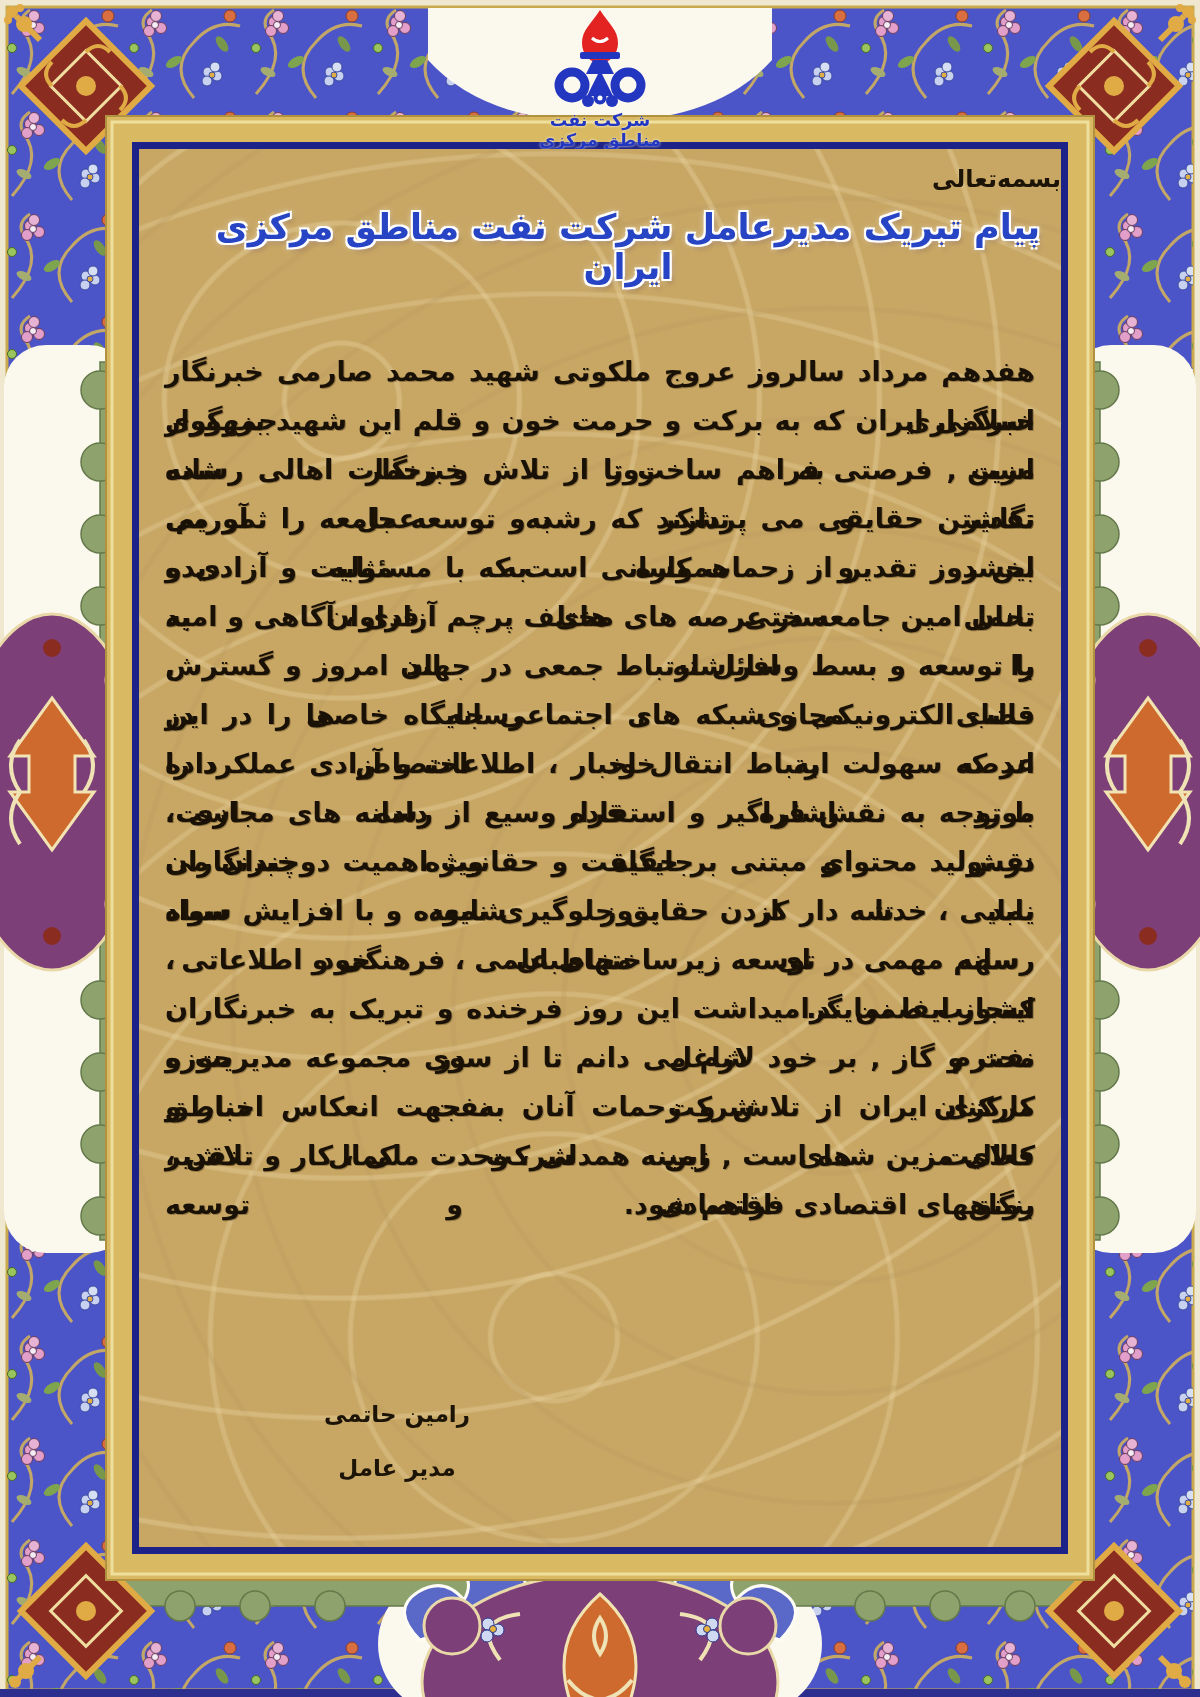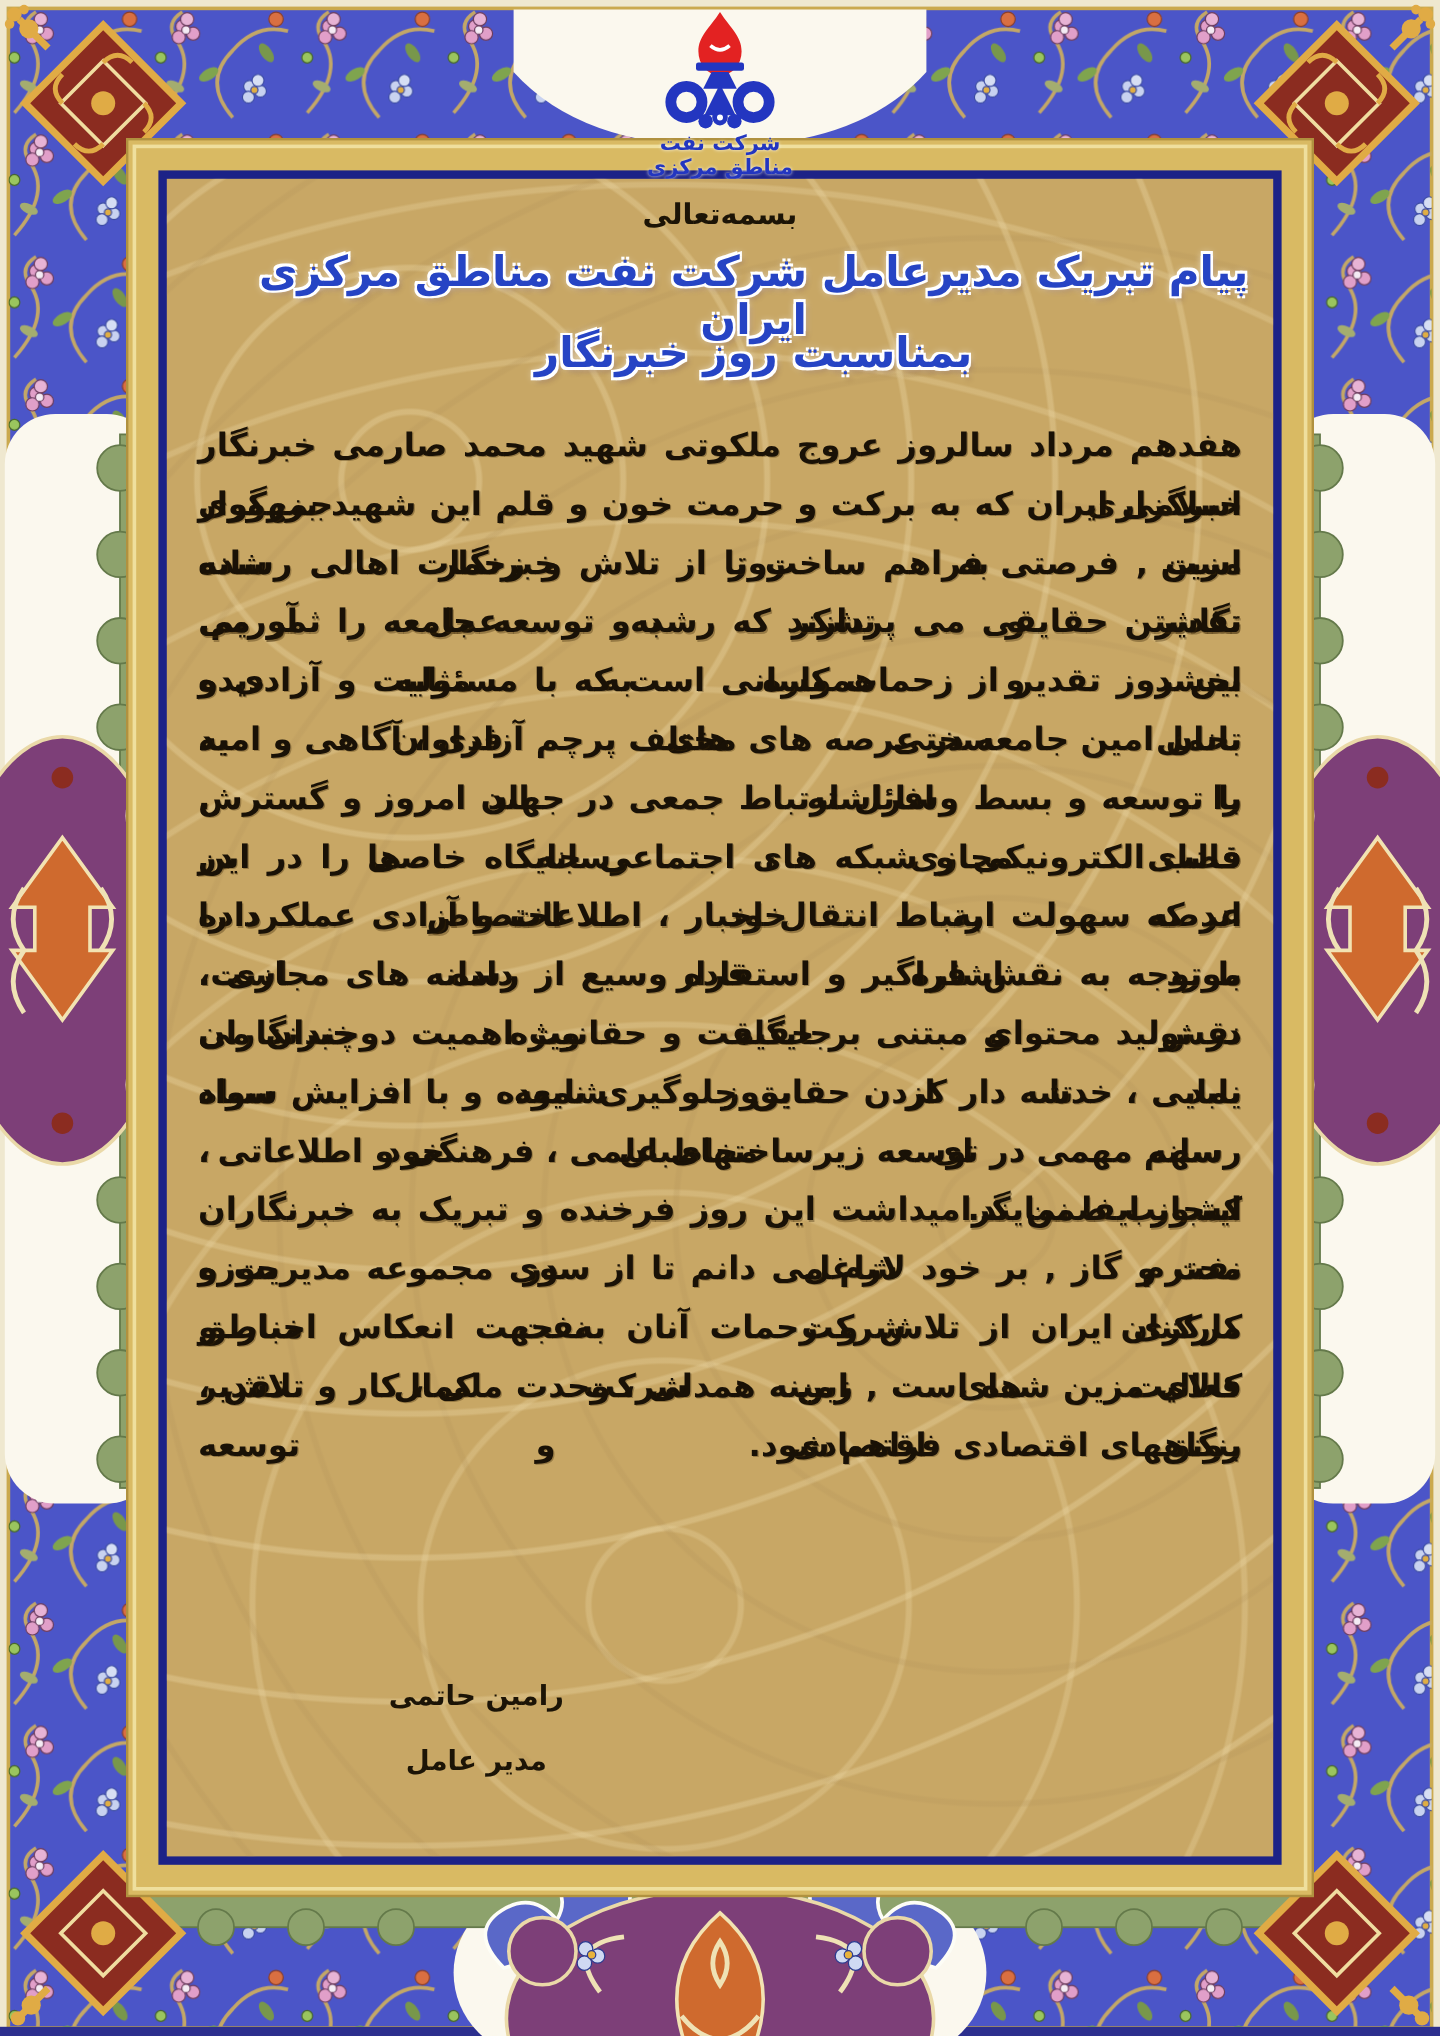--- a/index.html
+++ b/index.html
@@ -12,21 +12,21 @@
   .panel{
     position:absolute;left:139px;top:149px;width:922px;height:1398px;
     background-color:#c8a765;
     background-image:
       repeating-radial-gradient(circle at 22% 18%, rgba(236,216,166,0.0) 0 54px, rgba(236,216,166,0.35) 56px 59px, rgba(236,216,166,0.0) 61px 120px),
       repeating-radial-gradient(circle at 75% 62%, rgba(222,198,146,0.0) 0 44px, rgba(180,148,90,0.25) 46px 49px, rgba(222,198,146,0.0) 51px 110px),
       repeating-radial-gradient(circle at 45% 85%, rgba(236,216,166,0.0) 0 60px, rgba(236,216,166,0.3) 62px 65px, rgba(236,216,166,0.0) 67px 140px);
     direction:rtl;
   }
   .bismillah{
-    position:absolute;top:16px;left:0;width:100%;text-align:center;
+    position:absolute;top:16px;left:0;width:100%;text-align:right;
     font-size:24px;font-weight:bold;color:#1c1406;letter-spacing:0;
   }
   .title{
     position:absolute;left:0;width:100%;text-align:center;
     font-size:35px;font-weight:bold;color:#2644c4;
     text-shadow:
       -2px -2px 0 #fff, 2px -2px 0 #fff, -2px 2px 0 #fff, 2px 2px 0 #fff,
       0 0 7px rgba(255,255,255,.95), 3px 4px 4px rgba(90,40,30,.35);
     margin-left: 28px;
   }
@@ -240,21 +240,20 @@
         <circle cx="82" cy="93" r="6" stroke="none"></circle>
         <circle cx="70" cy="90" r="4.5" fill="#ffffff" stroke-width="4"></circle>
       </g>
     </svg>
     <div class="org-name">شرکت نفت مناطق مرکزی ایران</div>
   </div>
 
   <div class="panel">
     <div class="bismillah">بسمه‌تعالی</div>
     <div class="title title-1">پیام تبریک مدیرعامل شرکت نفت مناطق مرکزی ایران</div>
-    <div class="title title-2">بمناسبت روز خبرنگار</div>
 
     <div class="body-text">
         <div class="body-line">هفدهم مرداد سالروز عروج ملکوتی شهید محمد صارمی خبرنگار خبرگزاری جمهوری</div>
         <div class="body-line">اسلامی ایران که به برکت و حرمت خون و قلم این شهید بزرگوار مزین به روز خبرنگار شده</div>
         <div class="body-line">است , فرصتی فراهم ساخت تا از تلاش و زحمات اهالی رسانه تقدیر و تشکر به عمل آوریم.</div>
         <div class="body-line">نگاشتن حقایقی می پردازند که رشد و توسعه جامعه را ثمر می بخشد و همواره به مثابه دیده</div>
         <div class="body-line">این روز تقدیر از زحمات کسانی است که با مسئولیت و آزادی و تحمل سختی های فراوان به</div>
         <div class="body-line">بانان امین جامعه در عرصه های مختلف پرچم آزادی ، آگاهی و امید را افراشته اند .</div>
         <div class="body-line">با توسعه و بسط وسائل ارتباط جمعی در جهان امروز و گسترش فضای مجازی ، رسانه ها در</div>
         <div class="body-line">قالب الکترونیکی و شبکه های اجتماعی جایگاه خاصی را در این عرصه به خود اختصاص داده</div>

